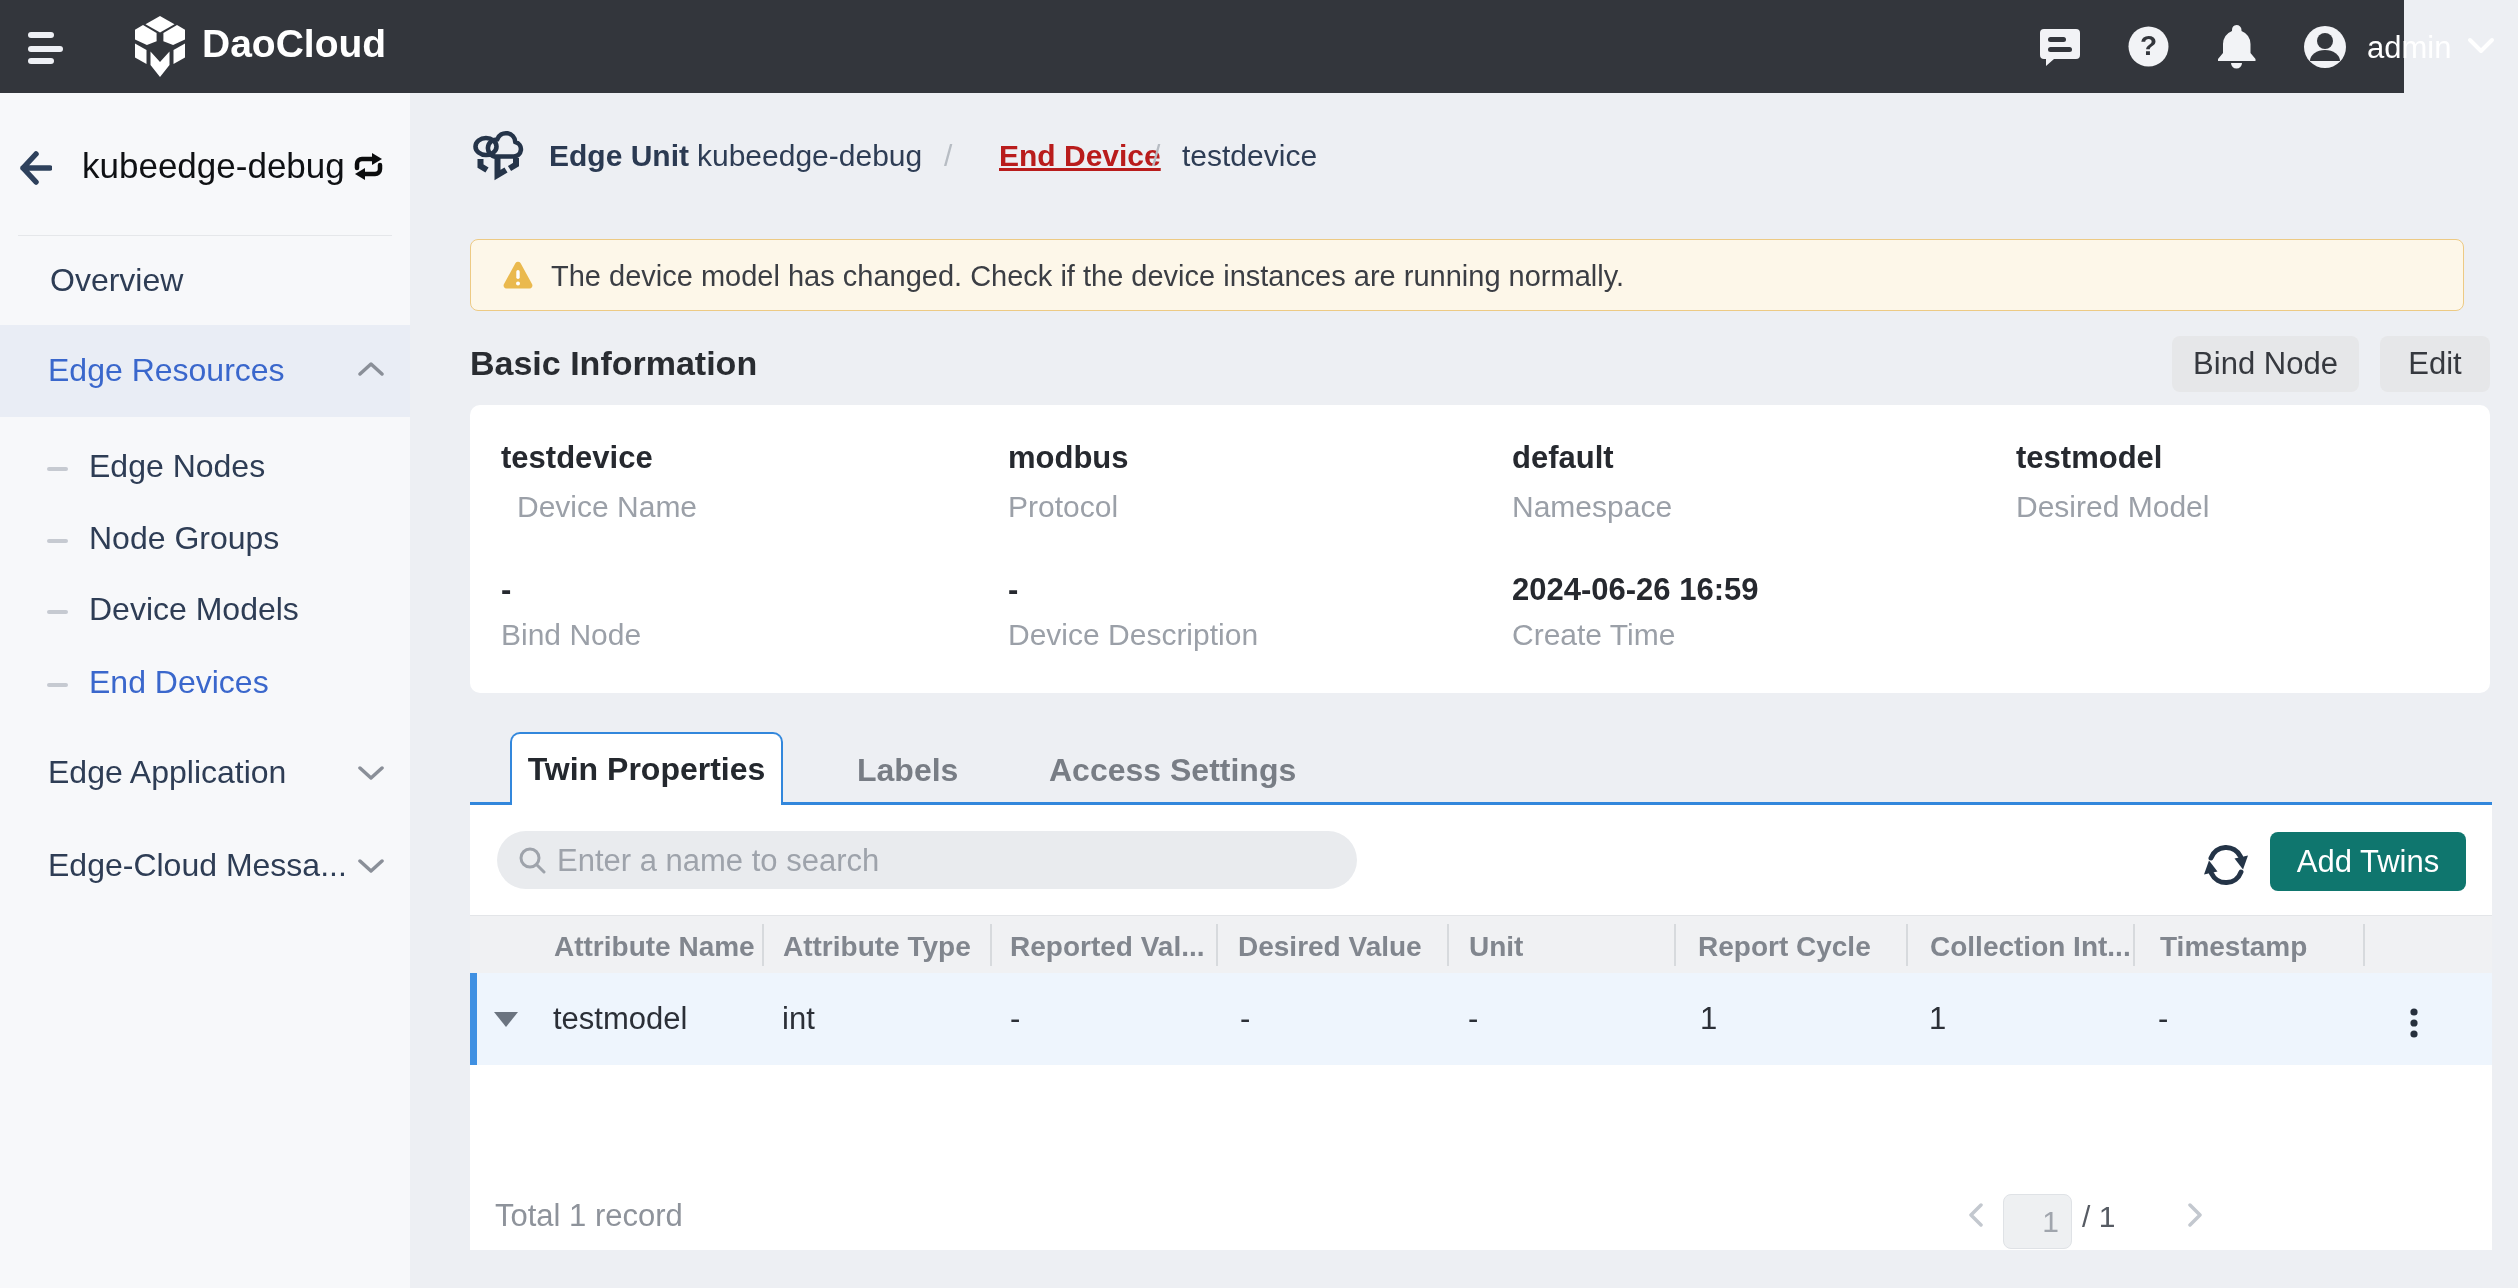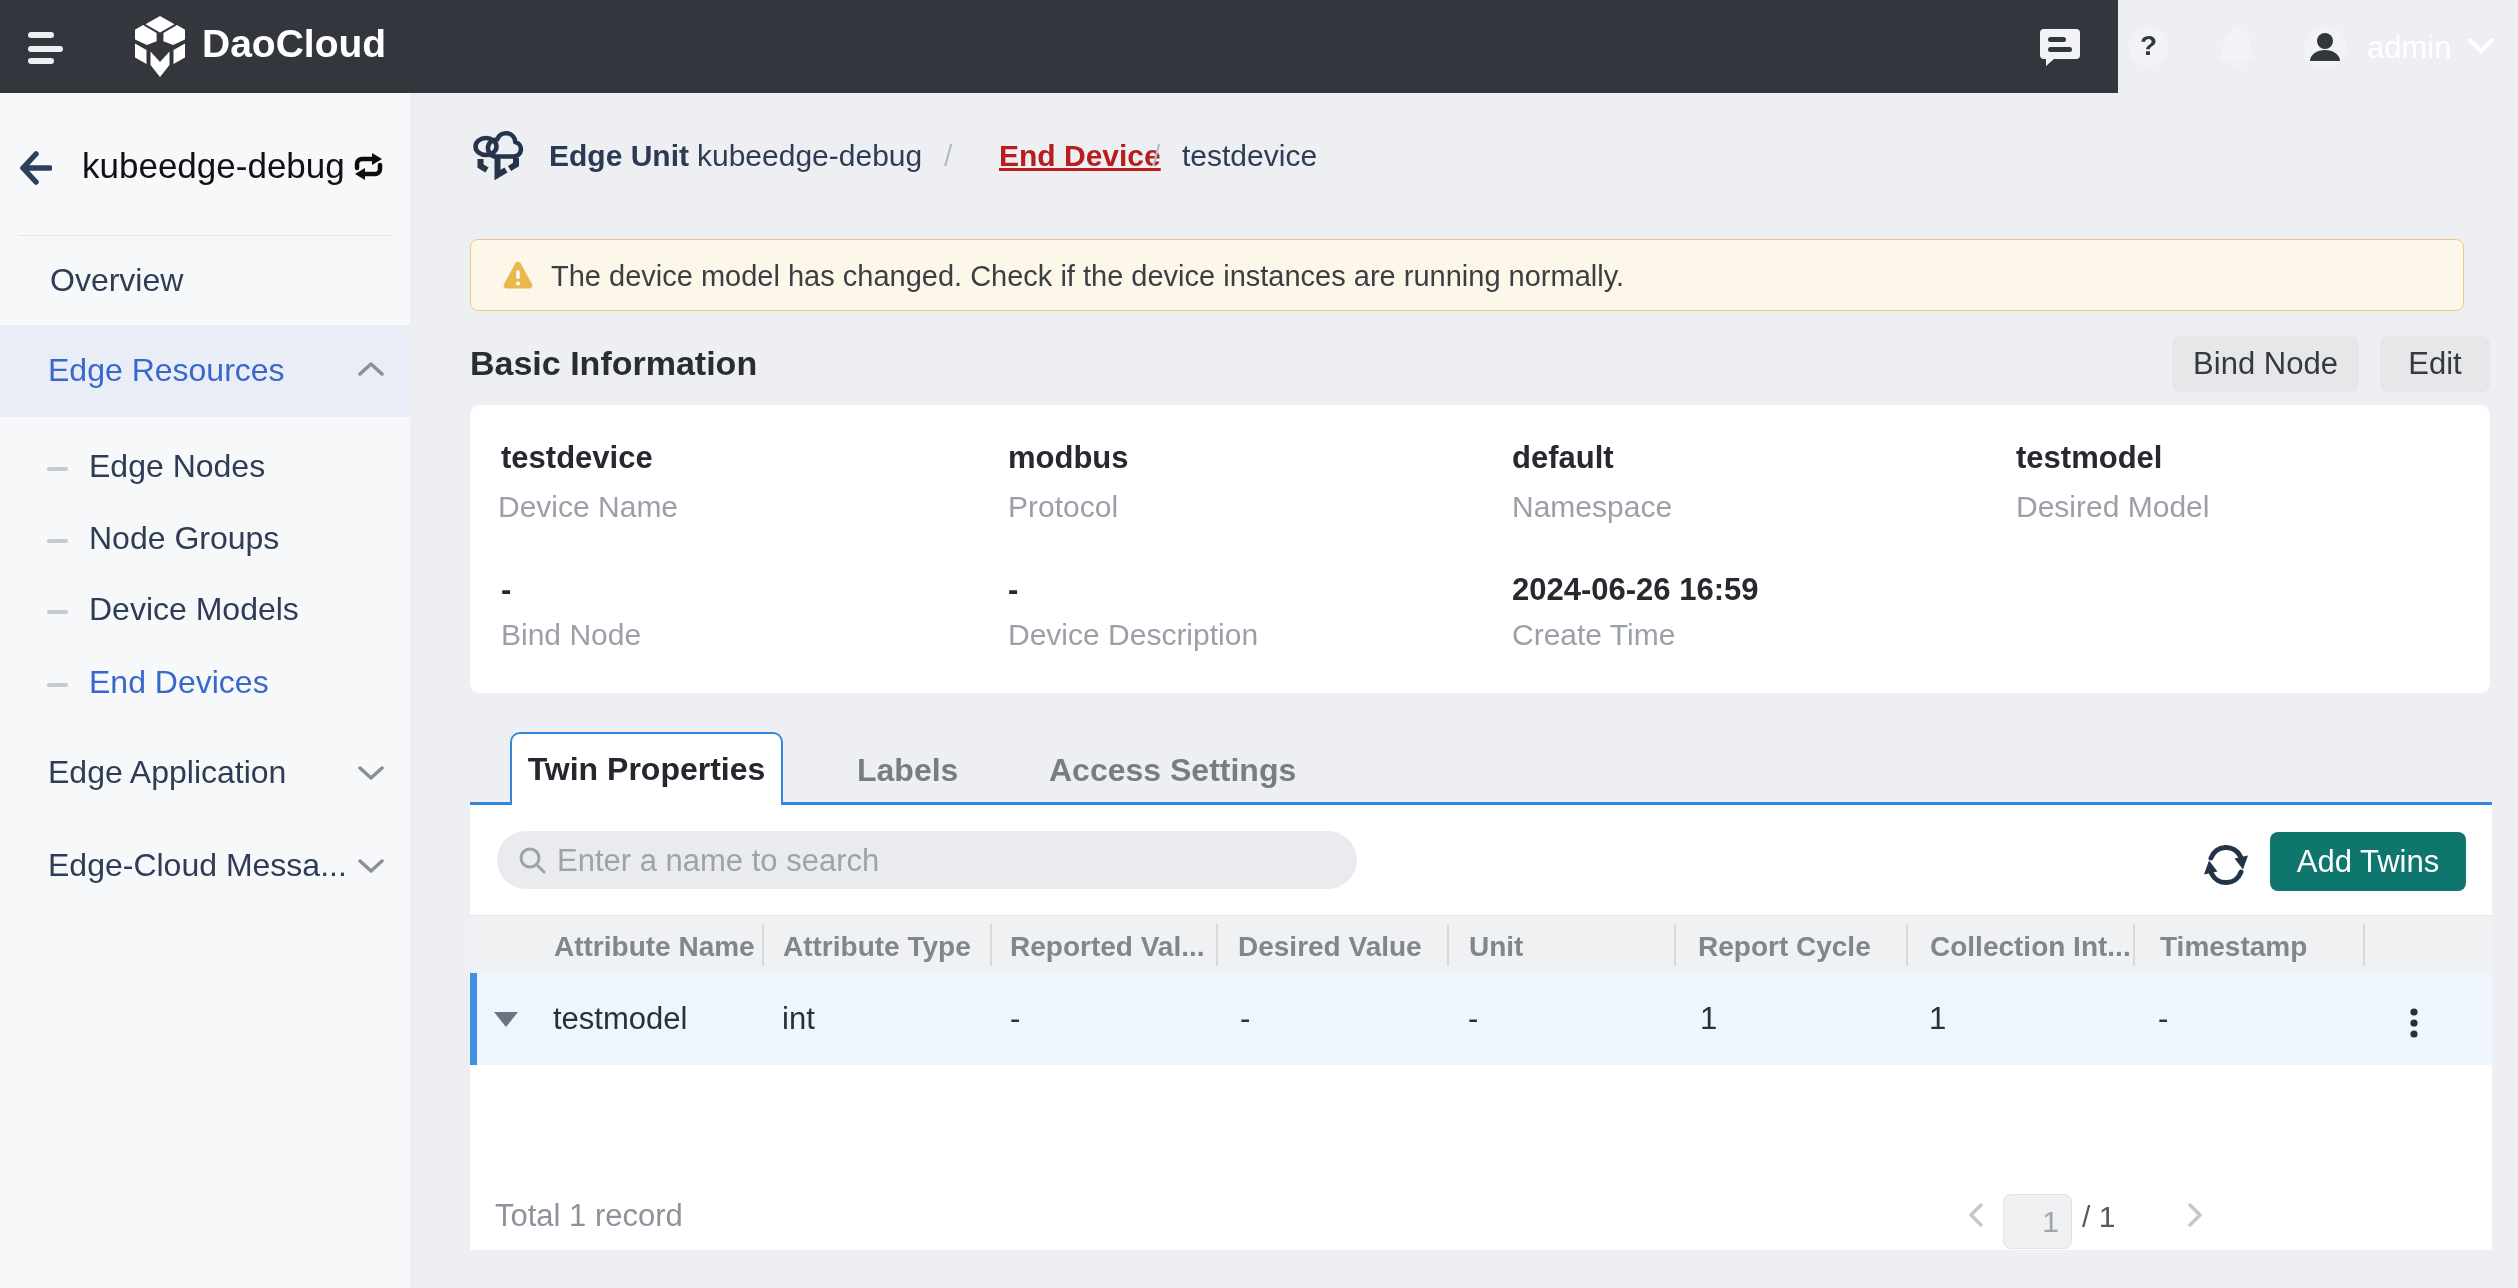--- a/index.html
+++ b/index.html
@@ -1,18 +1,18 @@
 <!DOCTYPE html>
 <html><head>
 <meta charset="utf-8">
 <style>
   * { margin:0; padding:0; box-sizing:border-box; }
   html,body { width:2518px; height:1288px; font-family:"Liberation Sans", sans-serif; background:#edeff3; overflow:hidden; position:relative; }
   .abs { position:absolute; }
-  #topbar { position:absolute; left:0; top:0; width:2118px; height:93px; background:#33363c; }
+  #topbar { position:absolute; left:0; top:0; width:2404px; height:93px; background:#33363c; }
   .hline { position:absolute; left:28px; height:6px; border-radius:3px; background:#eef0f5; }
   #logotext { position:absolute; left:202px; top:22px; font-size:39px; font-weight:800; color:#fff; }
   #admin { position:absolute; left:2367px; top:30px; font-size:31px; color:#fff; }
   #sidebar { position:absolute; left:0; top:93px; width:410px; height:1195px; background:#f7f8fa; }
   .sbitem { position:absolute; left:48px; font-size:32px; color:#2e3d55; }
   .sbsub { position:absolute; left:89px; font-size:32px; color:#2e3d55; }
   .dash { position:absolute; left:47px; width:21px; height:4px; border-radius:2px; background:#c6cad1; }
   .blue { color:#3a67cc; }
   .bc { position:absolute; top:139px; font-size:30px; color:#2e3d55; }
   #alert { position:absolute; left:470px; top:239px; width:1994px; height:72px; background:#fdf7e9; border:1px solid #edca84; border-radius:8px; }
@@ -142,21 +142,21 @@
   </svg>
   <div class="txt">The device model has changed. Check if the device instances are running normally.</div>
 </div>
 
 <div class="abs" style="left:470px; top:344px; font-size:34px; font-weight:bold; color:#292c31;">Basic Information</div>
 <div class="btn" style="left:2172px; width:187px;">Bind Node</div>
 <div class="btn" style="left:2380px; width:110px;">Edit</div>
 
 <div id="card">
   <div class="val" style="left:31px; top:35px;">testdevice</div>
-  <div class="lab" style="left:28px; top:85px;">Device Name</div>
+  <div class="lab" style="left:47px; top:85px;">Device Name</div>
   <div class="val" style="left:538px; top:35px;">modbus</div>
   <div class="lab" style="left:538px; top:85px;">Protocol</div>
   <div class="val" style="left:1042px; top:35px;">default</div>
   <div class="lab" style="left:1042px; top:85px;">Namespace</div>
   <div class="val" style="left:1546px; top:35px;">testmodel</div>
   <div class="lab" style="left:1546px; top:85px;">Desired Model</div>
   <div class="val" style="left:31px; top:167px;">-</div>
   <div class="lab" style="left:31px; top:213px;">Bind Node</div>
   <div class="val" style="left:538px; top:167px;">-</div>
   <div class="lab" style="left:538px; top:213px;">Device Description</div>

